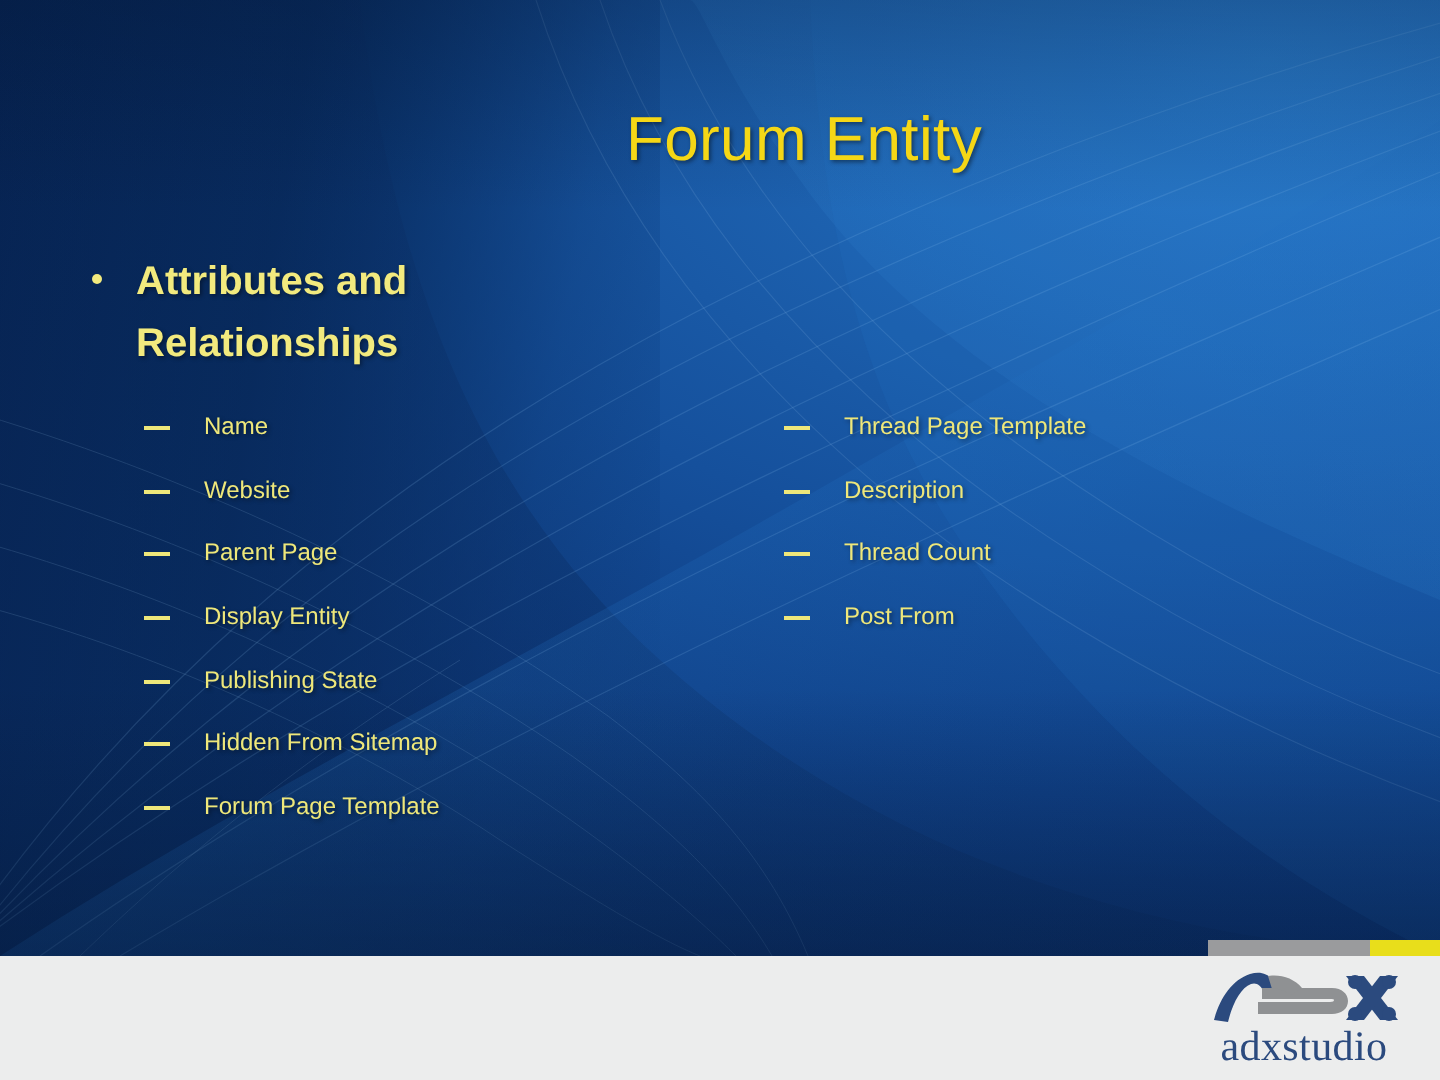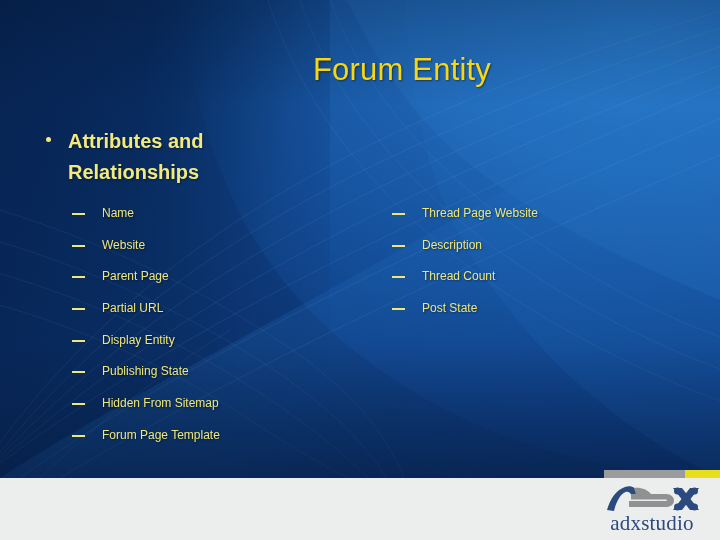--- a/index.html
+++ b/index.html
@@ -236,56 +236,52 @@
       <div class="item">
         <span class="dash"></span>
         <span class="item-text">Website</span>
       </div>
       <div class="item">
         <span class="dash"></span>
         <span class="item-text">Parent Page</span>
       </div>
       <div class="item">
         <span class="dash"></span>
-        <span class="item-text">Partial URL</span>
-      </div>
-      <div class="item">
-        <span class="dash"></span>
         <span class="item-text">Display Entity</span>
       </div>
       <div class="item">
         <span class="dash"></span>
         <span class="item-text">Publishing State</span>
       </div>
       <div class="item">
         <span class="dash"></span>
         <span class="item-text">Hidden From Sitemap</span>
       </div>
       <div class="item">
         <span class="dash"></span>
         <span class="item-text">Forum Page Template</span>
       </div>
     </div>
 
     <div class="col col-right">
       <div class="item">
         <span class="dash"></span>
-        <span class="item-text">Thread Page Website</span>
+        <span class="item-text">Thread Page Template</span>
       </div>
       <div class="item">
         <span class="dash"></span>
         <span class="item-text">Description</span>
       </div>
       <div class="item">
         <span class="dash"></span>
         <span class="item-text">Thread Count</span>
       </div>
       <div class="item">
         <span class="dash"></span>
-        <span class="item-text">Post State</span>
+        <span class="item-text">Post From</span>
       </div>
     </div>
 
   </div>
 
   <div class="footer-band"></div>
   <div class="accent-bar-gray"></div>
   <div class="accent-bar-yellow"></div>
 
   <div class="logo">

